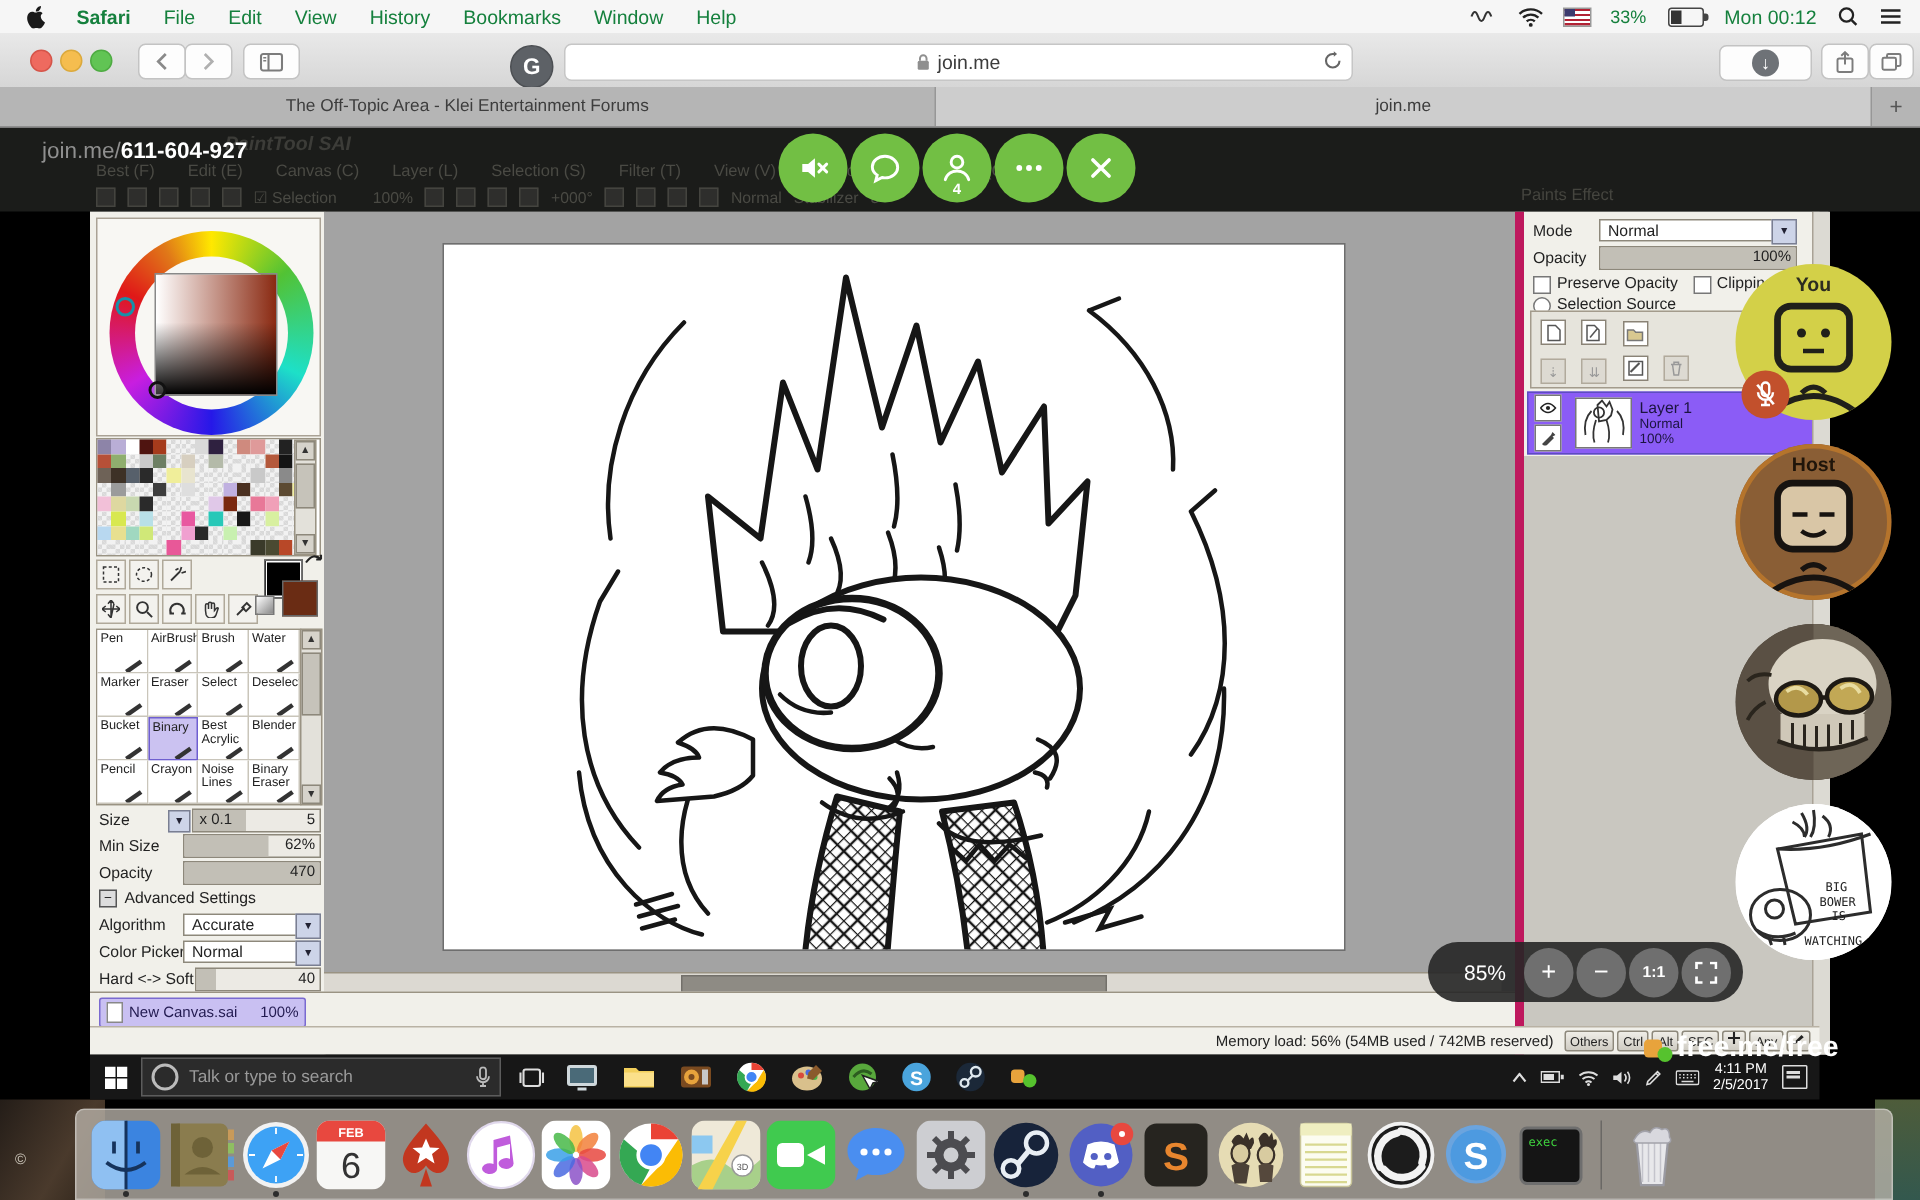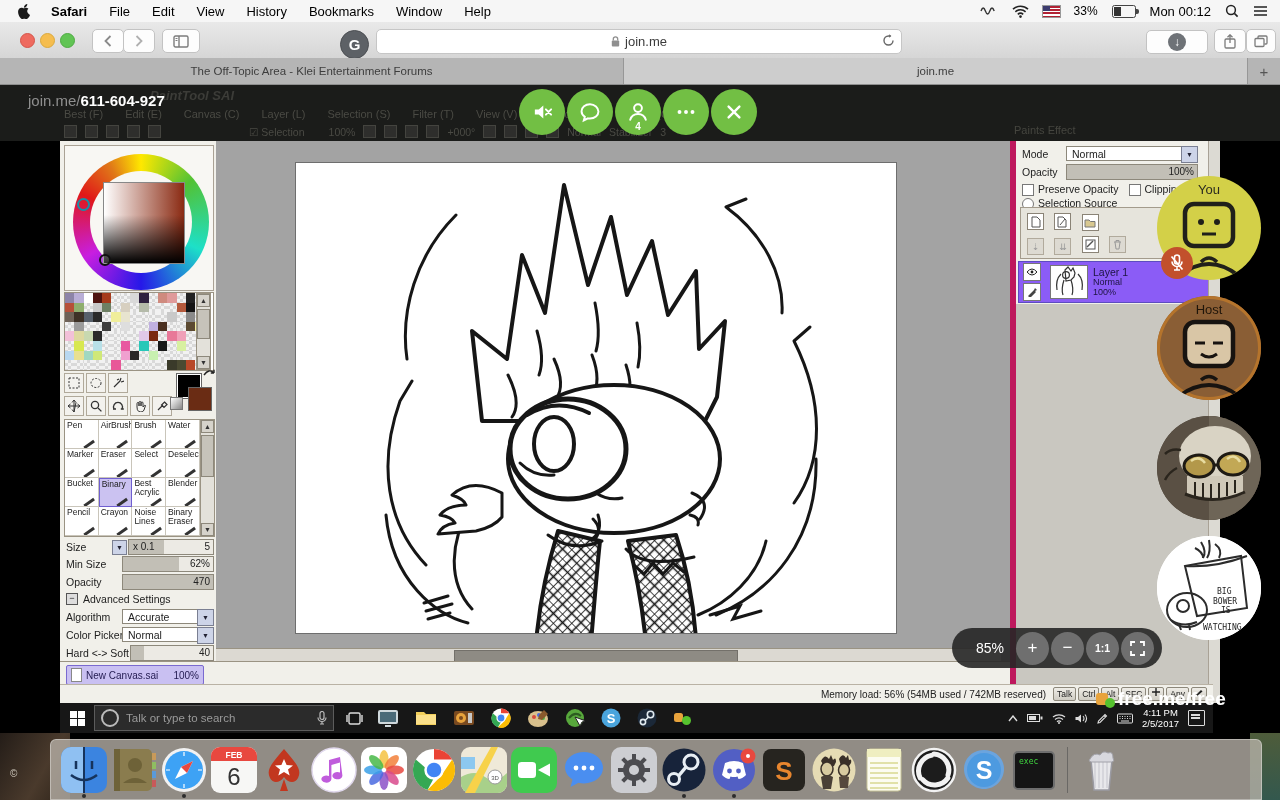--- a/index.html
+++ b/index.html
@@ -2,21 +2,21 @@
 <html><head>
 <meta charset="utf-8">
 <style>
   html,body{margin:0;padding:0}
   body{width:1280px;height:800px;position:relative;overflow:hidden;background:#000;
        font-family:"Liberation Sans",sans-serif;-webkit-font-smoothing:antialiased}
   svg{display:block}
 
   
   #menubar{position:absolute;left:0;top:0;width:1280px;height:22px;background:#f6f6f6;
-           border-bottom:1px solid #b9b9b9;display:flex;align-items:center;font-size:13px;color:#000000;z-index:90}
+           border-bottom:1px solid #b9b9b9;display:flex;align-items:center;font-size:13px;color:#15803d;z-index:90}
   #menubar .mi{margin-right:22px;white-space:nowrap}
   #menubar .mi.first{font-weight:bold}
   #apple-logo{margin:0 20px 0 18px}
   #menu-status{margin-left:auto;display:flex;align-items:center;gap:14px;padding-right:12px}
   #battery-shell{width:22px;height:11px;border:1px solid #444;border-radius:2.5px;position:relative}
   #battery-fill{position:absolute;left:1px;top:1px;bottom:1px;width:33%;background:#333}
   #battery-nub{position:absolute;right:-4px;top:3px;width:2.5px;height:5px;background:#444;border-radius:0 2px 2px 0}
   #us-flag{width:17px;height:11px;position:relative;background:repeating-linear-gradient(#b22234 0 1.6px,#fff 1.6px 3.2px);outline:1px solid #999}
   #us-flag:before{content:"";position:absolute;left:0;top:0;width:7px;height:5.5px;background:#3c3b6e}
 
@@ -143,21 +143,21 @@
   #win-search .ring{width:14px;height:14px;border:2px solid #bbb;border-radius:50%}
   #win-search .mic{margin-left:auto;color:#bbb}
   #task-icons{display:flex;align-items:center;gap:16px;margin-left:14px}
   #tray{margin-left:auto;display:flex;align-items:center;gap:9px;color:#ddd;padding-right:8px}
   #tray-clock{font-size:9.5px;line-height:11px;text-align:center;color:#fff}
   #action-center{width:15px;height:14px;border:1px solid #ddd;border-radius:1px;position:relative}
   #action-center:after{content:"";position:absolute;left:2px;top:3px;width:9px;height:1.5px;background:#ddd;box-shadow:0 3px 0 #ddd}
 
   
   .pbubble{position:absolute;left:1157px;width:104px;height:104px;border-radius:50%;z-index:55;overflow:hidden}
-  .plabel{position:absolute;left:0;right:0;top:6px;text-align:center;font-weight:normal;font-size:13px;z-index:2}
+  .plabel{position:absolute;left:0;right:0;top:6px;text-align:center;font-weight:bold;font-size:13px;z-index:2}
   #bub-you{top:176px;background:#d3d048}
   #bub-host{top:296px;background:#8a5e35;box-shadow:0 0 0 3px #b5742c inset}
   #bub-skull{top:416px;background:#4d4438}
   #bub-bower{top:536px;background:#fff}
   #mic-badge{position:absolute;left:1161px;top:247px;width:32px;height:32px;border-radius:50%;background:#c2502c;z-index:56;
       display:flex;align-items:center;justify-content:center}
 
   
   #zoom-pill{position:absolute;left:952px;top:628px;width:210px;height:40px;border-radius:20px;background:rgba(38,38,38,.9);z-index:60;
       display:flex;align-items:center;color:#fff}
@@ -306,21 +306,21 @@
       <span>View (V)</span>
       <span>Window (W)</span>
       <span>Others (O)</span>
     </div>
   <div id="sai-dim-toolbar">
     <span class="dimbox"></span>
       <span class="dimbox"></span>
       <span class="dimbox"></span>
       <span class="dimbox"></span>
       <span class="dimbox"></span>
-    <span style="margin-left:80px">☑ <span>Selection</span></span>
+    <span style="">☑ <span>Selection</span></span>
     <span style="margin-left:16px">100%</span>
     <span class="dimbox"></span>
       <span class="dimbox"></span>
       <span class="dimbox"></span>
       <span class="dimbox"></span>
     <span>+000°</span>
     <span class="dimbox"></span>
       <span class="dimbox"></span>
       <span class="dimbox"></span>
       <span class="dimbox"></span>
@@ -777,21 +777,21 @@
   <div id="doctab-row">
     <div id="doc-tab">
       <span class="pg"></span>
       <span>New Canvas.sai</span>
       <span class="z">100%</span>
     </div>
   </div>
   <div id="statusbar">
     <span style="margin-right:4px">Memory load: 56% (54MB used / 742MB reserved)</span>
     <span id="mod-chips" style="display:flex;gap:2px">
-        <span class="modchip">Talk</span>
+        <span class="modchip">Others</span>
         <span class="modchip">Ctrl</span>
         <span class="modchip">Alt</span>
         <span class="modchip">SFC</span>
         <span class="modchip">
           <svg width="8" height="8">
             <path d="M4 0v8M0 4h8" stroke="#222" stroke-width="1.4"></path>
           </svg>
         </span>
         <span class="modchip">Any</span>
         <span class="modchip">

